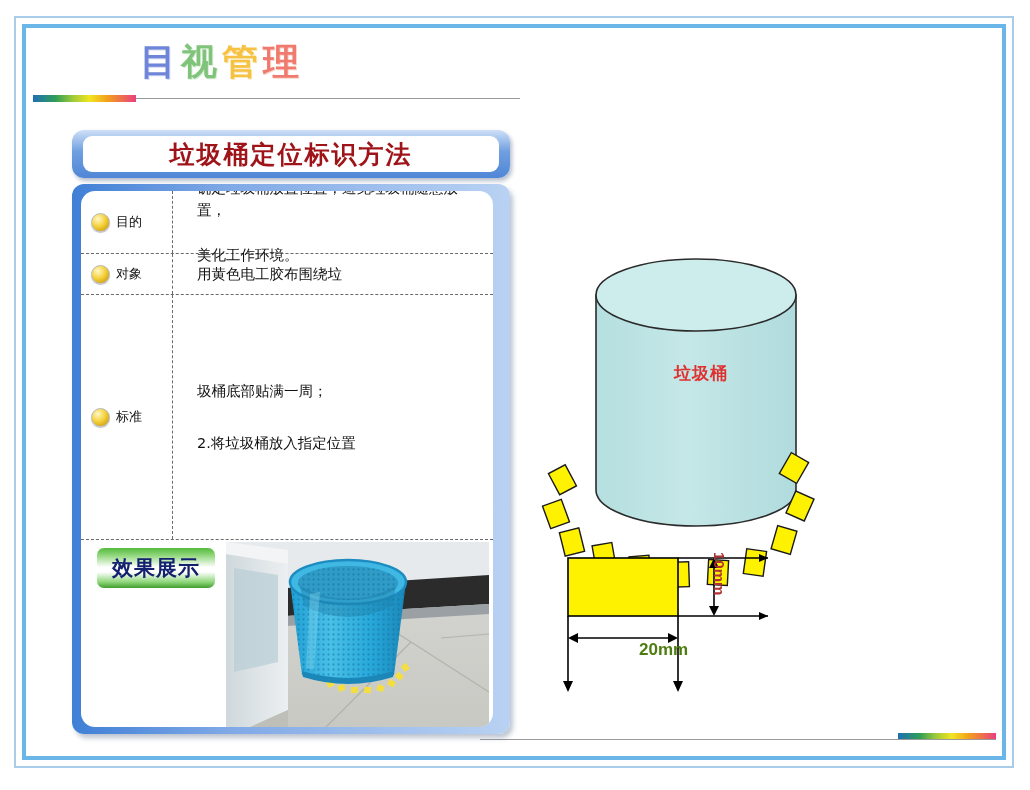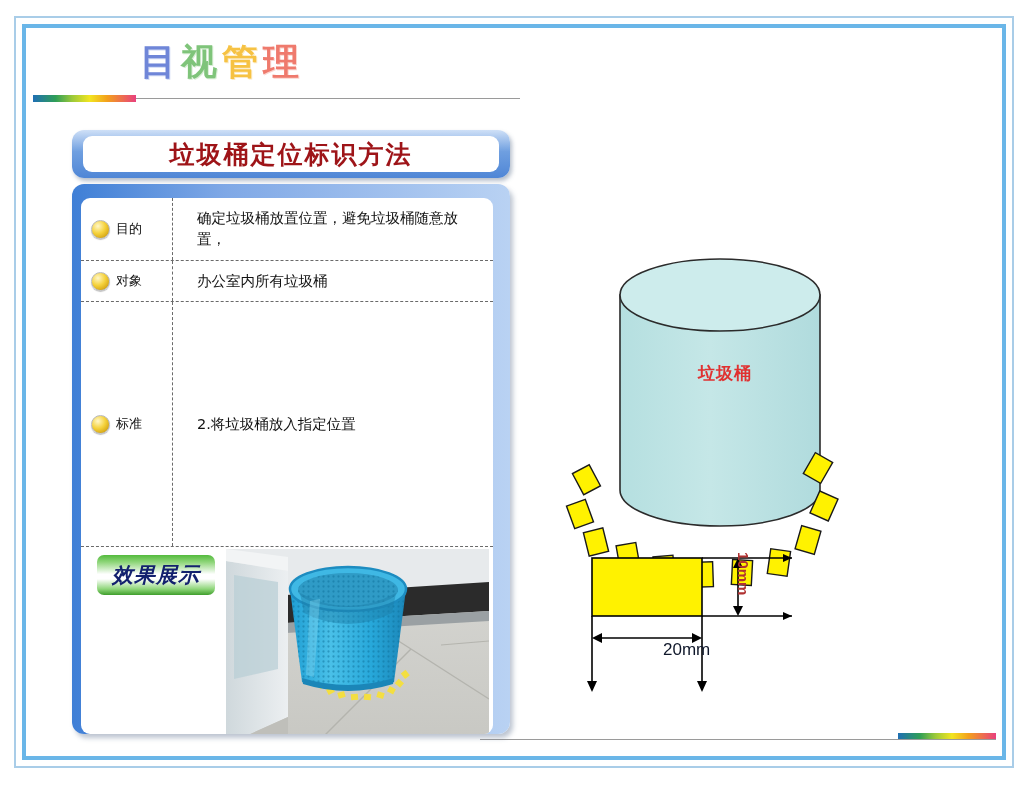--- a/index.html
+++ b/index.html
@@ -102,24 +102,24 @@
     position: absolute;
     left: 72px; top: 184px;
     width: 438px; height: 550px;
     background: linear-gradient(to right, #3f7fd6 0%, #7fa8e6 35%, #b9d2f3 100%);
     border-radius: 12px;
     box-shadow: 3px 4px 5px rgba(90,110,140,0.4);
     box-sizing: border-box;
   }
   .panel-body-inner {
     position: absolute;
-    left: 9px; top: 14px;
+    left: 9px; top: 7px;
     width: 412px; height: 536px;
     background: #ffffff;
-    border-radius: 9px;
+    border-radius: 14px;
     overflow: hidden;
   }
 
   .info-row {
     position: relative;
     display: flex;
     align-items: stretch;
     border-bottom: 1px dashed #6a6a6a;
     box-sizing: border-box;
   }
@@ -160,21 +160,21 @@
     margin: 12px;
     font-size: 14.5px;
     color: #111;
     line-height: 1.45;
     font-family: "DejaVu Sans", "Liberation Sans", sans-serif;
   }
   .row-purpose { height: 63px; }
   .row-object  { height: 41px; justify-content: center; }
   .row-standard { height: 245px; }
   .row-standard .row-content p { line-height: 1.95; font-size: 14.5px; }
-  .row-demo { height: 186px; font-style: italic; }
+  .row-demo { height: 186px; }
 
   
   .demo-badge-wrap {
     position: absolute;
     left: 16px; top: 8px;
     width: 118px; height: 40px;
   }
   .demo-badge {
     width: 118px; height: 40px;
     background: linear-gradient(to bottom, #53ba3d 0%, #8fd67a 18%, #ffffff 48%, #ffffff 60%, #8fd67a 85%, #3f9e2c 100%);
@@ -199,39 +199,39 @@
     left: 145px; top: 2px;
     width: 263px; height: 215px;
     overflow: hidden;
     background: #cfcfcd;
   }
   .photo svg { display: block; }
 
   
   .illustration {
     position: absolute;
-    left: 560px; top: 240px;
+    left: 536px; top: 240px;
     width: 420px; height: 460px;
   }
   .cyl-label {
     position: absolute;
     left: 138px; top: 122px;
     font-size: 17px;
     font-weight: bold;
     color: #e03131;
     letter-spacing: 1px;
     font-family: "DejaVu Sans", "Liberation Sans", sans-serif;
     white-space: nowrap;
   }
   .dim-label-20 {
     position: absolute;
     left: 103px; top: 400px;
     font-size: 17px;
-    font-weight: normal;
-    color: #0f172a;
+    font-weight: bold;
+    color: #4d7c0f;
     font-family: "Liberation Sans", "DejaVu Sans", sans-serif;
   }
   .dim-label-10 {
     position: absolute;
     left: 192px; top: 312px;
     font-size: 15px;
     font-weight: bold;
     color: #b03232;
     font-family: "Liberation Sans", "DejaVu Sans", sans-serif;
     transform: rotate(90deg);
@@ -264,39 +264,41 @@
   <div class="panel-body">
     <div class="panel-body-inner">
 
       <div class="info-row row-purpose">
         <div class="row-label">
           <span class="bullet-icon"></span>
           <span class="row-label-text">目的</span>
         </div>
         <div class="row-content">
           <p>确定垃圾桶放置位置，避免垃圾桶随意放置，</p>
+          <p>美化工作环境。</p>
         </div>
       </div>
 
       <div class="info-row row-object">
         <div class="row-label">
           <span class="bullet-icon"></span>
           <span class="row-label-text">对象</span>
         </div>
         <div class="row-content">
-          <p>办公室内所有垃圾桶</p>
+          <p>用黄色电工胶布围绕垃</p>
         </div>
       </div>
 
       <div class="info-row row-standard">
         <div class="row-label">
           <span class="bullet-icon"></span>
           <span class="row-label-text">标准</span>
         </div>
         <div class="row-content">
+          <p>圾桶底部贴满一周；</p>
           <p>2.将垃圾桶放入指定位置</p>
         </div>
       </div>
 
       <div class="info-row row-demo">
         <div class="demo-badge-wrap">
           <div class="demo-badge">
             <span class="demo-badge-text">效果展示</span>
           </div>
         </div>

